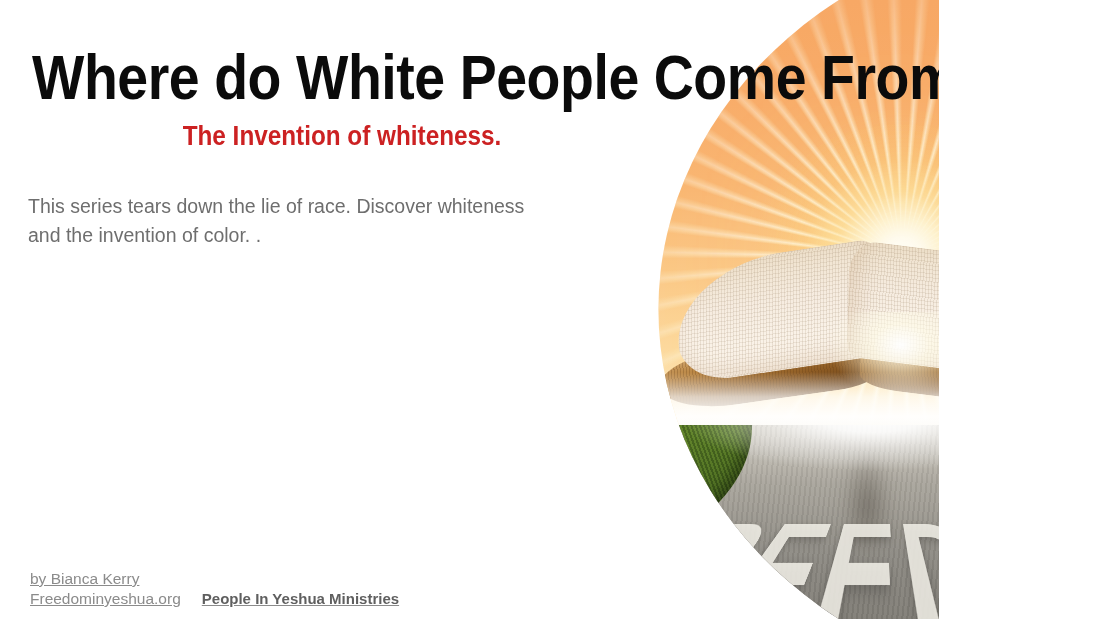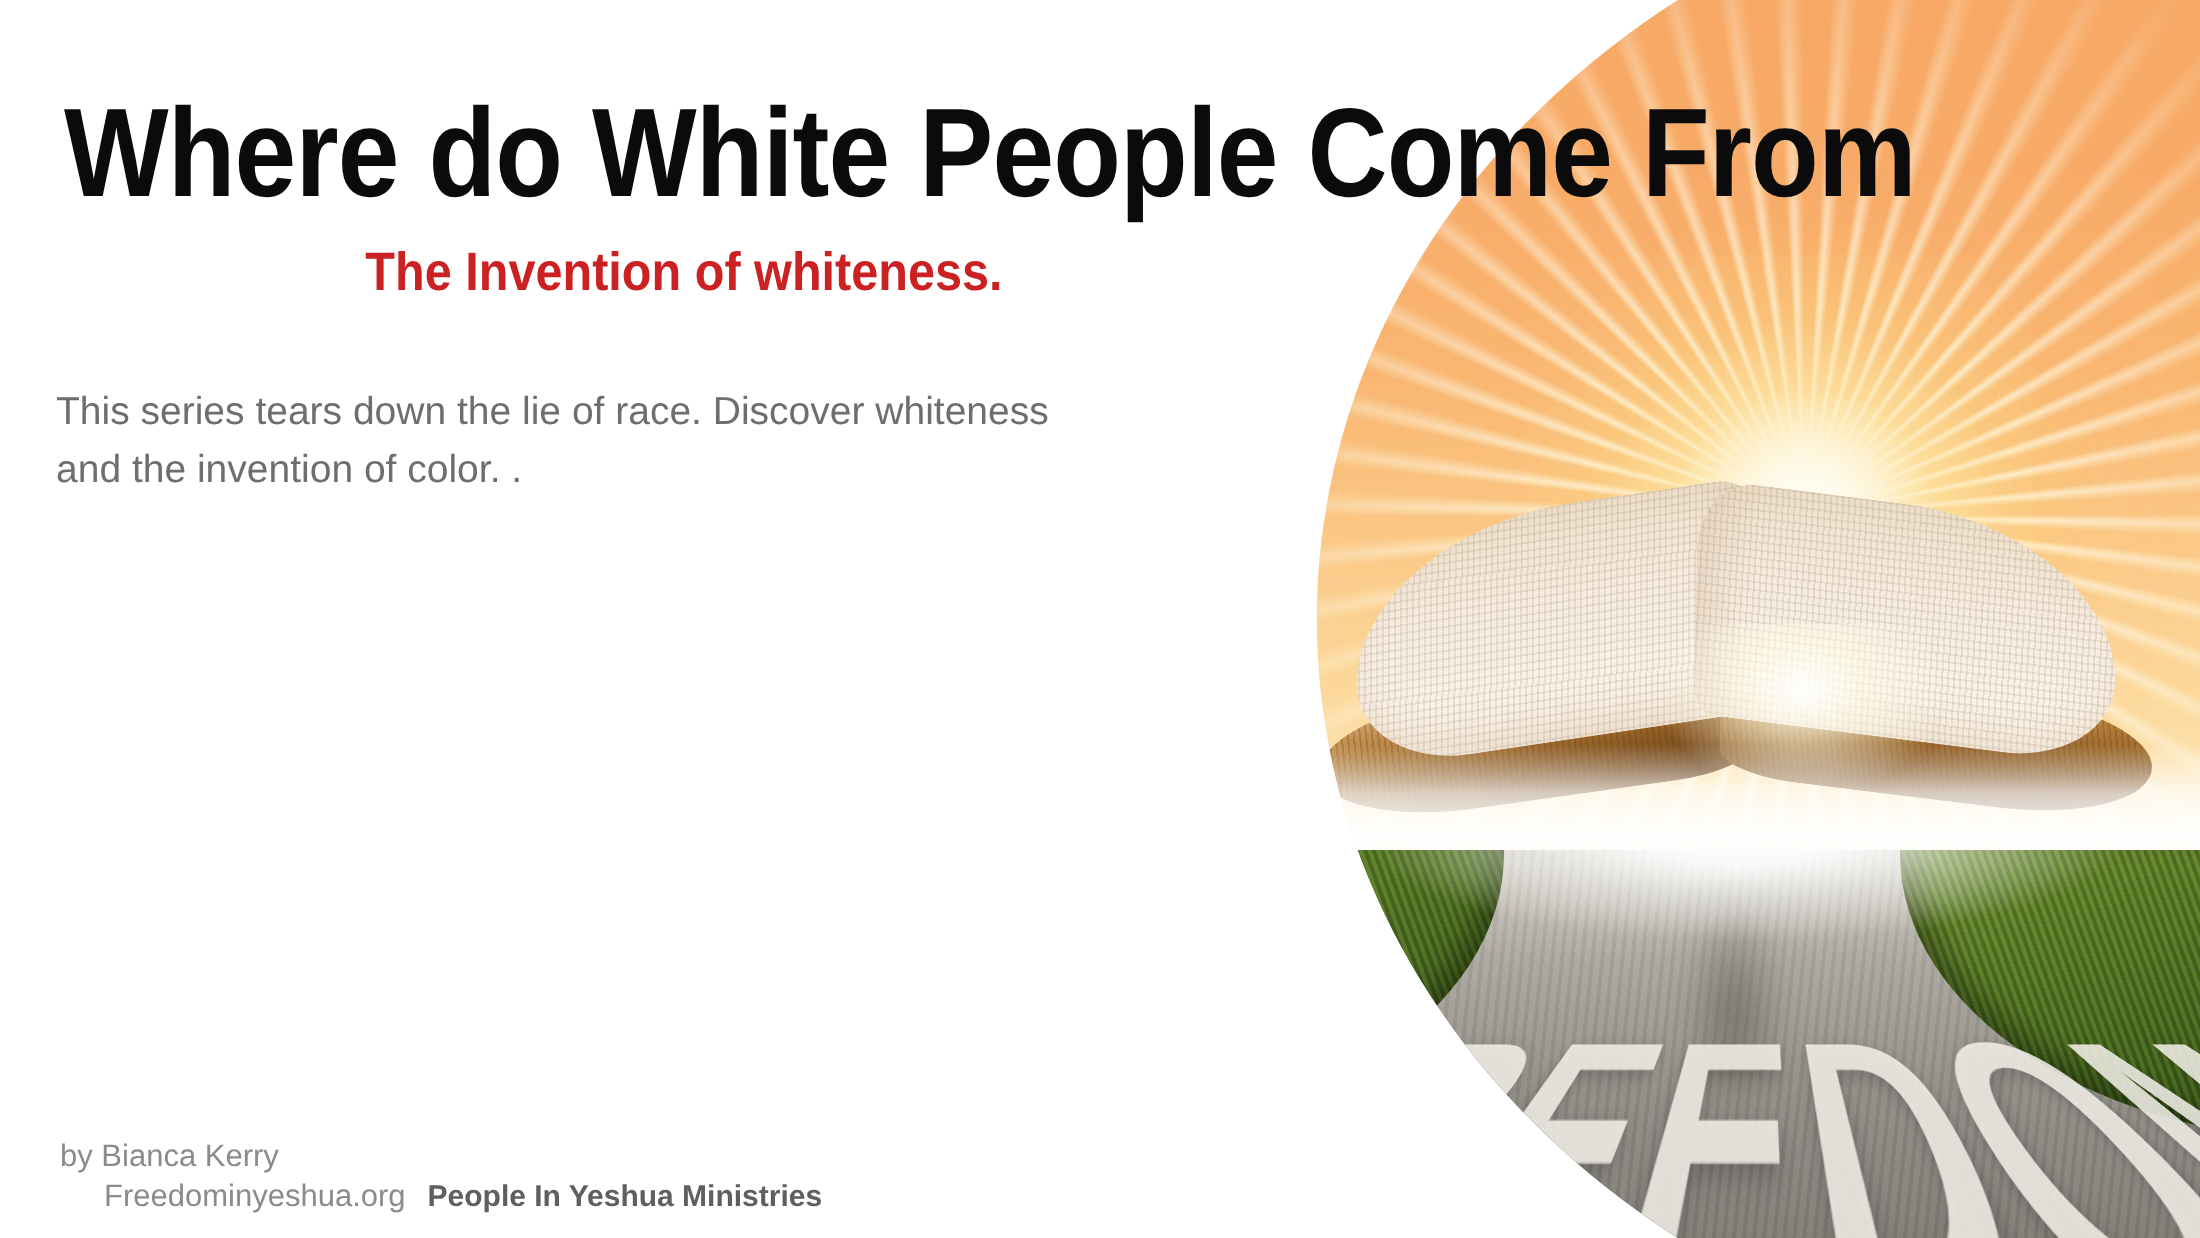--- a/index.html
+++ b/index.html
@@ -8,24 +8,25 @@
     background: #ffffff;
   }
   body {
     width: 1100px;
     height: 619px;
     overflow: hidden;
     font-family: "Liberation Sans", sans-serif;
   }
   #slide {
     position: relative;
-    width: 1100px;
+    width: 912px;
     height: 619px;
     background: #ffffff;
     overflow: hidden;
+    padding-left: 27px;
   }
 
   
   #media-panel {
     position: absolute;
     left: 640px;
     top: 0;
     width: 460px;
     height: 619px;
     overflow: hidden;
@@ -327,26 +328,26 @@
     left: 64px; top: 44px;
     width: 0; height: 0;
     border-left: 9px solid transparent;
     border-right: 9px solid transparent;
     border-top: 8px solid #c8202a;
   }
   #credits {
     font-size: 15.5px;
     line-height: 20px;
     color: #8b8b8b;
+    text-decoration: underline;
   }
   #credit-line-2 {
     display: flex;
     align-items: baseline;
-    gap: 11px;
-    margin-left: 22px;
+    gap: 21px;
   }
   #ministry-name {
     font-weight: bold;
     color: #5f5f5f;
     font-size: 15px;
   }
 </style>
 </head>
 <body>
 

